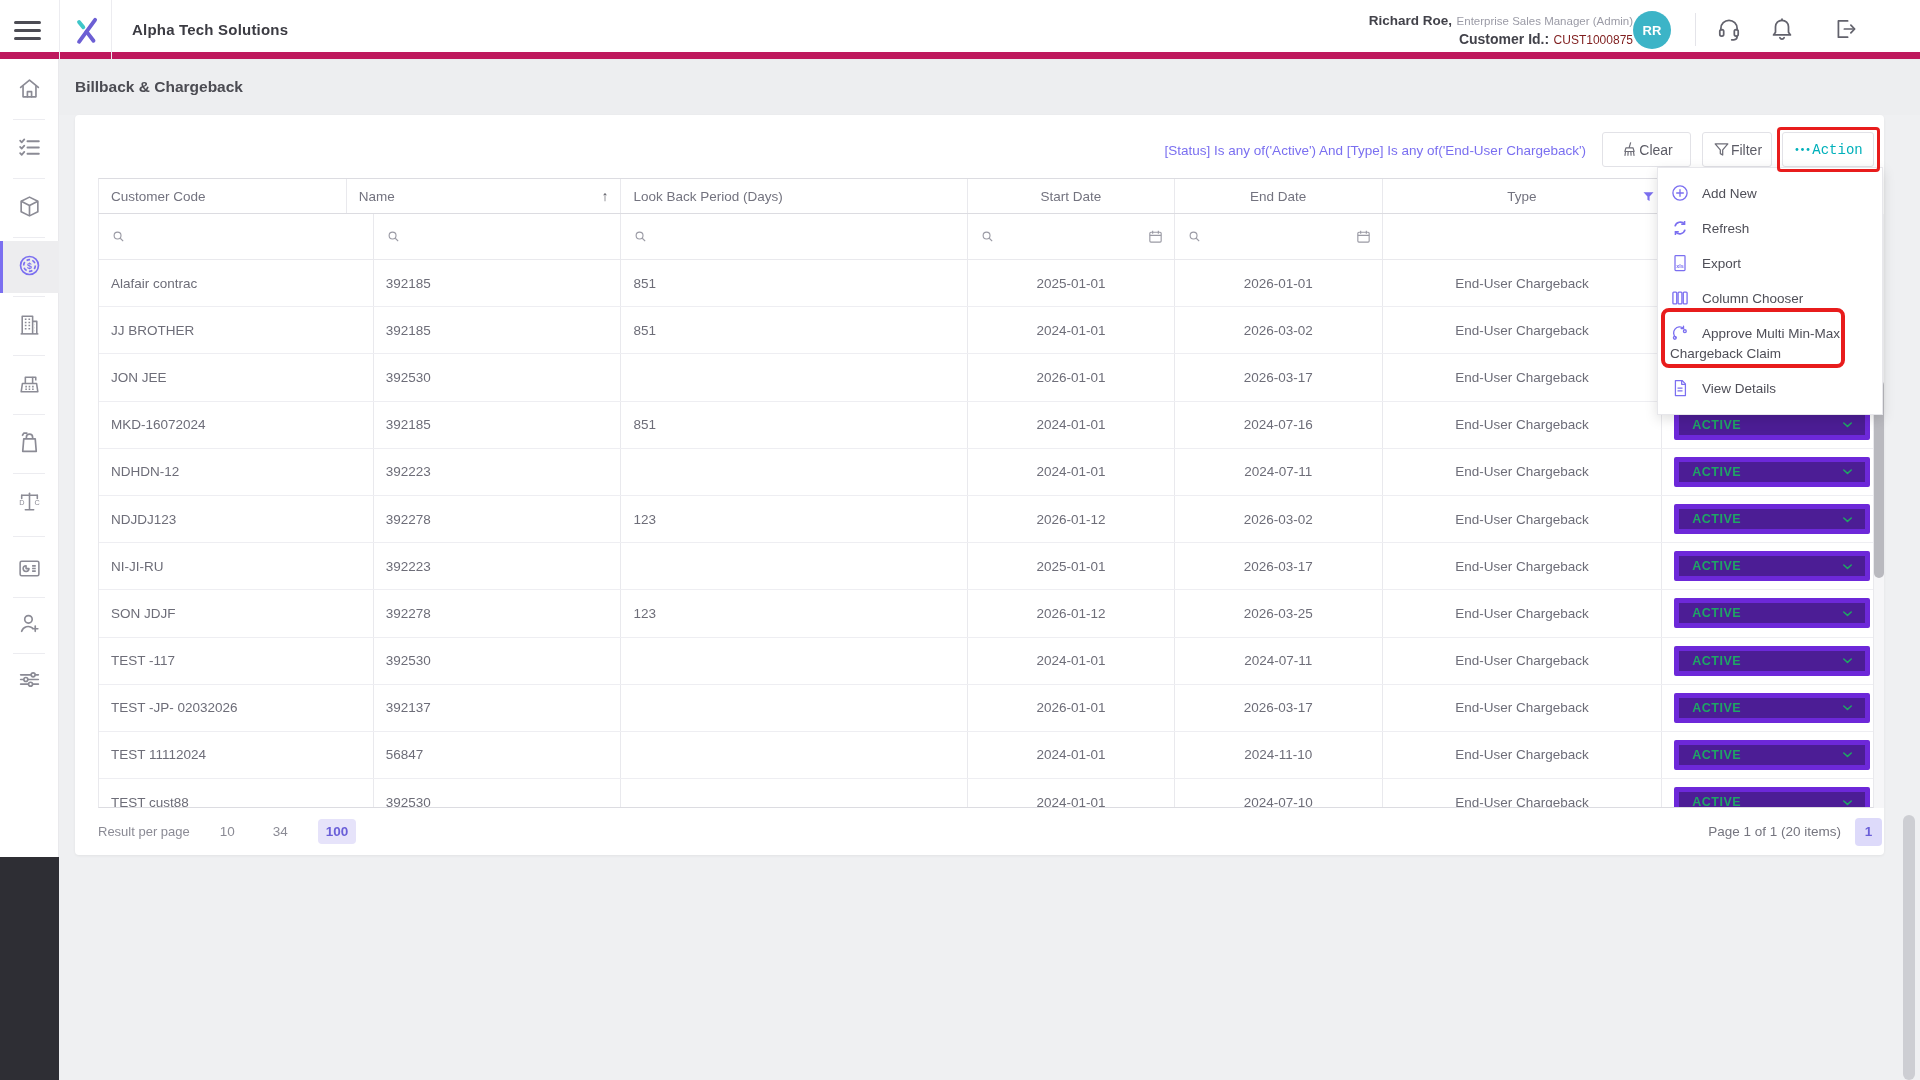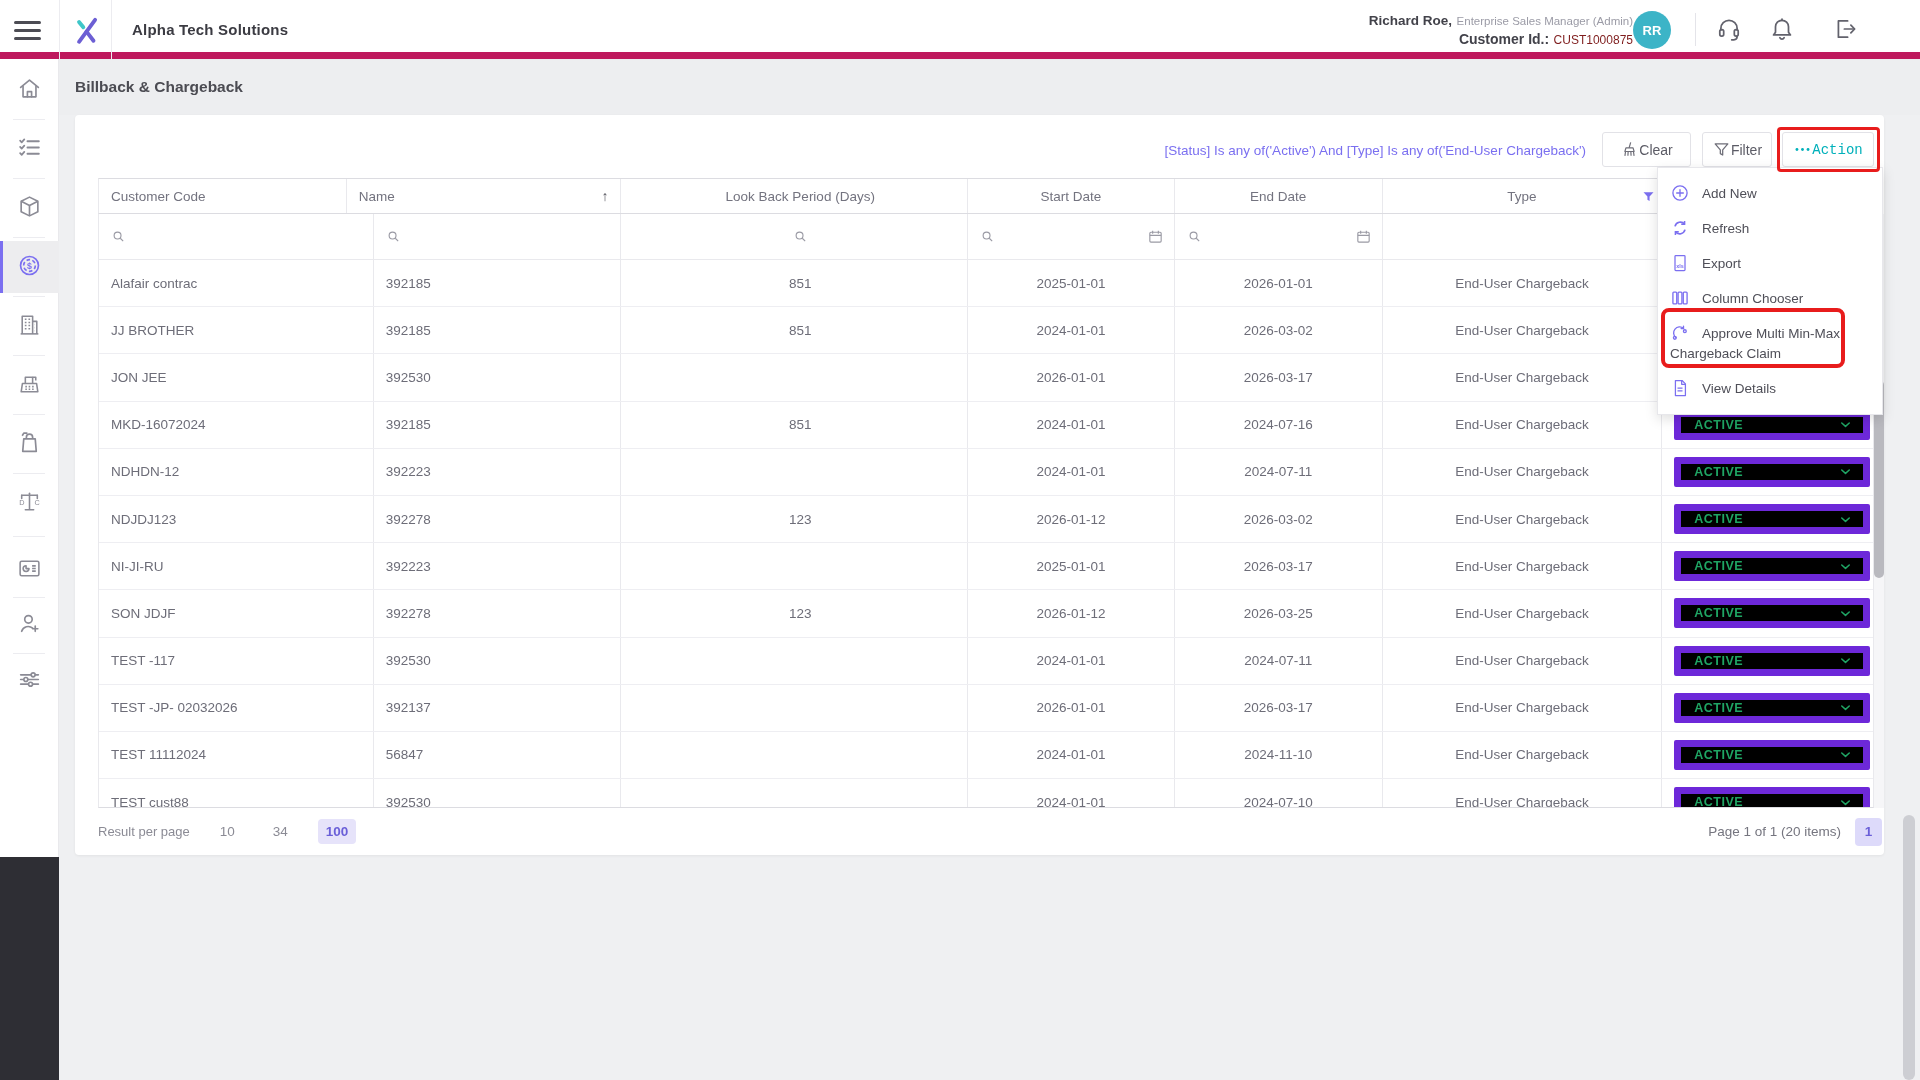--- a/index.html
+++ b/index.html
@@ -51,32 +51,32 @@
   
   .grid { position:absolute; left:23px; top:63px; width:1776px; }
   .ghead { display:flex; height:36px; border-top:1px solid #dcdce1; border-bottom:1px solid #dcdce1; border-left:1px solid #e9e9ed; border-right:1px solid #e9e9ed; }
   .gsearch { display:flex; height:46px; border-bottom:1px solid #e9e9ed; border-left:1px solid #e9e9ed; border-right:1px solid #e9e9ed; }
   .grows { height:548px; overflow:hidden; border-left:1px solid #e9e9ed; border-right:1px solid #e9e9ed; border-bottom:1px solid #dcdce1; }
   .grid-row { display:flex; height:47.2px; border-bottom:1px solid #eeeef2; }
   .cell { display:flex; align-items:center; border-right:1px solid #e9e9ed; font-size:13.5px; color:#6d6d78; position:relative; }
   .cell:last-child { border-right:none; }
   .c0 { width:275px; padding-left:12px; }
   .c1 { width:248px; padding-left:12px; }
-  .c2 { width:347px; padding-left:12px;justify-content:center; }
+  .c2 { width:347px; padding-left:12px; }
   .c3 { width:207px; justify-content:center; }
   .c4 { width:208px; justify-content:center; }
   .c5 { width:280px; justify-content:center; }
   .c6 { width:211px; }
   .hc { color:#73737f; font-size:13.5px; }
   .sort-arrow { position:absolute; right:12px; color:#55555e; font-size:14px; }
   .funnel-filled { position:absolute; right:5px; top:10px; width:15px; height:15px; color:#7b6ff0; }
   .mag { width:15px; height:15px; color:#9a9aa4; flex:0 0 auto; }
   .cal { position:absolute; right:10px; width:17px; height:17px; color:#9a9aa4; cursor:pointer; }
   .sc { cursor:text; }
-  .status-btn { margin-left:12px; width:196px; height:30px; background:#000000; border:7px solid #6d28d9; border-radius:2px; display:flex; align-items:center; cursor:pointer; }
+  .status-btn { margin-left:12px; width:196px; height:30px; background:#4c1d95; border:5px solid #6d28d9; border-radius:2px; display:flex; align-items:center; cursor:pointer; }
   .st-lb { margin-left:13px; font-size:12.5px; font-weight:bold; letter-spacing:.5px; color:#1fa564; }
   .st-ch { margin-left:auto; margin-right:10px; width:15px; height:15px; color:#1fa564; }
   .st-ch svg, .mag svg, .cal svg, .funnel-filled svg { width:100%; height:100%; }
 
   
   .vscroll { position:absolute; left:1799px; top:99px; width:10px; height:594px; background:#f6f6f8; }
   .vthumb { position:absolute; left:0; top:166px; width:10px; height:198px; background:#b9b9bf; border-radius:5px; }
   .win-scroll { position:absolute; left:1903px; top:815px; width:12px; height:265px; background:#cdced3; border-radius:6px; z-index:5; }
 
   

